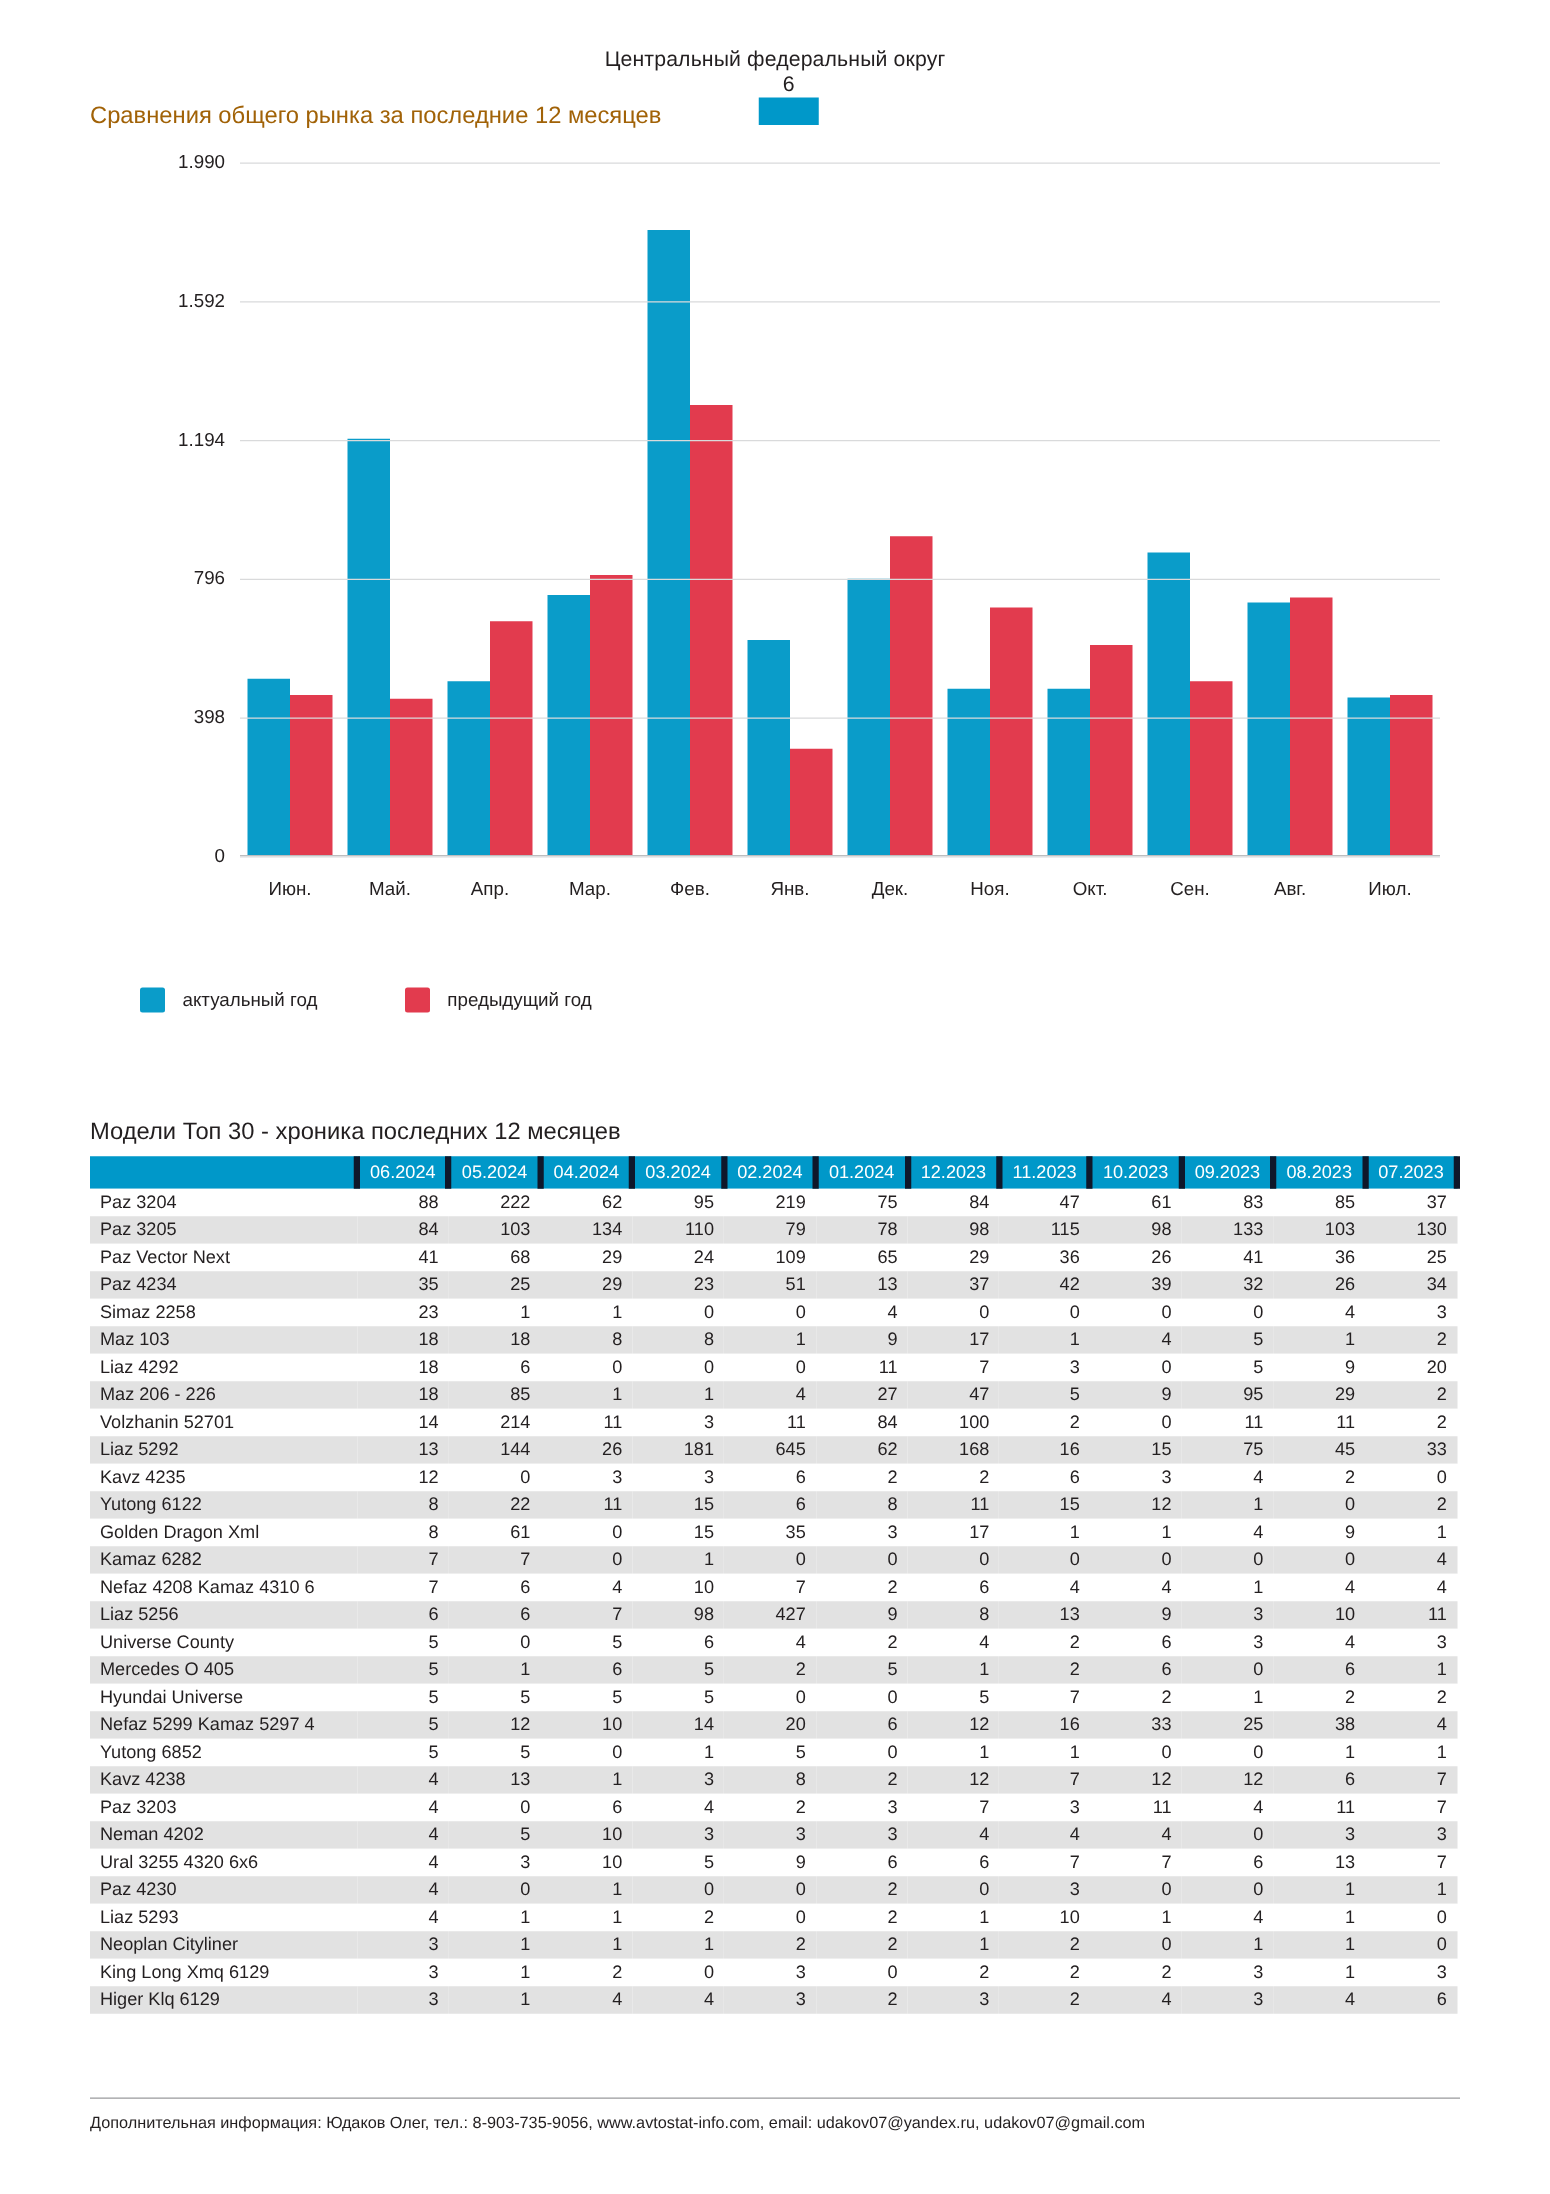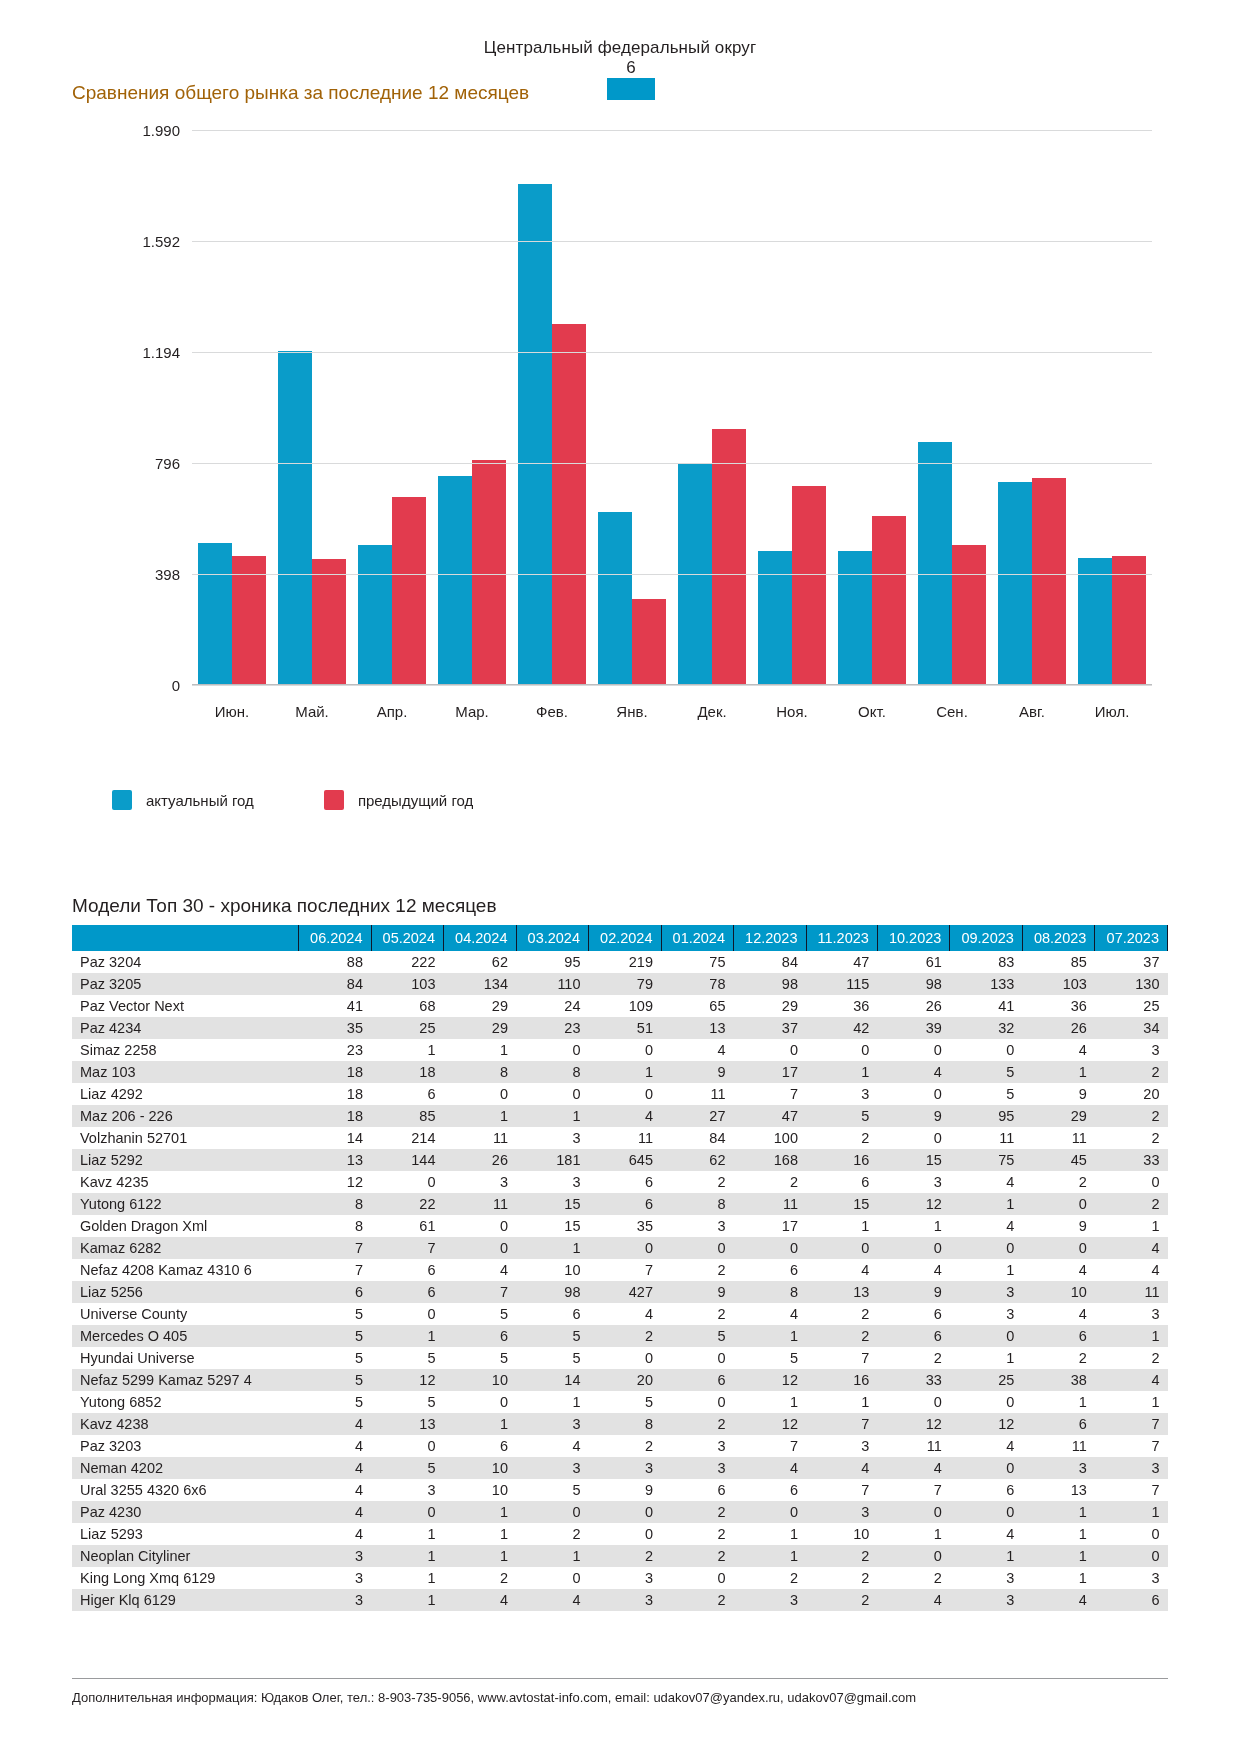--- a/index.html
+++ b/index.html
@@ -92,21 +92,21 @@
     position:absolute; left:72px; top:925px; width:1096px;
   }
   table.data{
     border-collapse:collapse; width:1096px;
     font-size:14.5px; color:#231f20;
   }
   table.data thead th{
     background:#0098c9; color:#ffffff;
     font-weight:normal; font-size:14.5px;
     padding:5px 8px; text-align:right;
-    border-right:1px solid #0f172a;
+    border-right:5px solid #0f172a;
     white-space:nowrap;
   }
   table.data thead th.name-col{
     text-align:left; width:210px;
   }
   table.data tbody td{
     padding:3px 8px; text-align:right; white-space:nowrap;
     border:none;
   }
   table.data tbody td.name-col{ text-align:left; }

